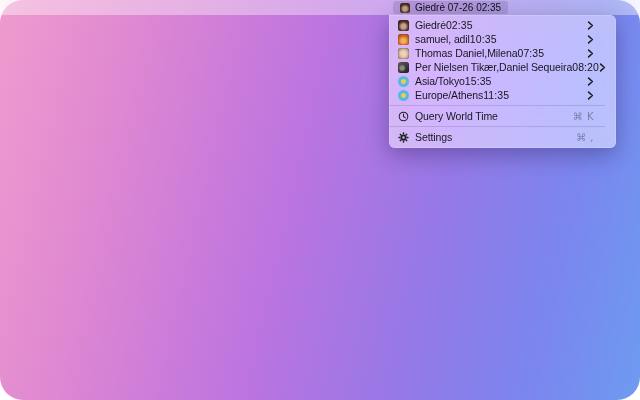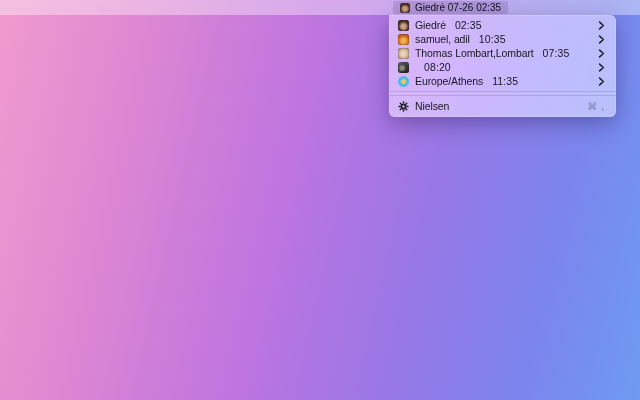--- a/index.html
+++ b/index.html
@@ -6,52 +6,53 @@
   html, body { width: 640px; height: 400px; overflow: hidden; }
   body {
     font-family: "Liberation Sans", "DejaVu Sans", sans-serif;
     position: relative;
   }
   .desktop {
     position: absolute; inset: 0;
     background: linear-gradient(103deg,
       #f09bce 0%, #de87d2 20%, #bd74e0 45%,
       #9678e6 66%, #7b85ee 84%, #6e9bf1 100%);
+    border-radius: 23px;
   }
   
   .menubar {
     position: absolute; top: 0; left: 0; right: 0; height: 15px;
     background: rgba(255,255,255,0.38);
     backdrop-filter: blur(18px);
   }
   .menubar-item {
     position: absolute; left: 393px; top: 1px; height: 13px;
     display: flex; align-items: center; gap: 5px;
     padding: 0 7px; border-radius: 3px;
     background: rgba(40,20,70,0.14);
     font-size: 10px; color: #14101c; white-space: nowrap;
     cursor: default;
   }
   
   .dropdown {
     position: absolute; left: 389px; top: 15px; width: 227px;
-    padding: 3px 0 4px 0;
+    padding: 3px 11px 4px 0;
     border-radius: 0 0 6px 6px; border-top-right-radius: 6px;
     background: rgba(250,247,255,0.52);
     backdrop-filter: blur(28px) saturate(1.7);
     box-shadow: 0 7px 22px rgba(25,10,60,0.32), 0 0 0 0.5px rgba(255,255,255,0.35) inset;
     font-size: 10.5px; color: #17171c;
   }
   .row {
     height: 14px; display: flex; align-items: center;
     padding: 0 11px 0 9px; white-space: nowrap; cursor: default;
   }
   .row .ic { flex: 0 0 auto; width: 11px; height: 11px; margin-right: 6px; }
   .row .label { letter-spacing: -0.1px; }
-  .row .time { margin-left: 9px; letter-spacing: 0.1px; }
+  .row .time { letter-spacing: 0.1px; }
   .row .chevron { margin-left: auto; display: flex; align-items: center; }
   .row .shortcut {
     margin-left: auto; color: rgba(30,30,48,0.42);
     font-family: "DejaVu Sans", sans-serif; font-size: 10px; letter-spacing: 0.5px;
   }
   .separator { height: 1px; background: rgba(20,10,40,0.13); margin: 3px 0; }
   
   .avatar { border-radius: 2.5px; box-shadow: 0 0 0 0.5px rgba(0,0,0,0.18) inset; }
   .av-mb { width: 10px; height: 10px; border-radius: 2.5px;
     background: radial-gradient(circle at 50% 58%, #c9a083 0 26%, #4a332a 58%, #241b17 100%); }
@@ -98,70 +99,91 @@
       <span class="time">10:35</span>
       <span class="chevron">
         <svg class="svg-ic" width="7" height="9" viewBox="0 0 7 9">
             <path d="M1.6 1.1 L5.4 4.5 L1.6 7.9" stroke="#1d1d22" stroke-width="1.5" fill="none" stroke-linecap="round" stroke-linejoin="round"></path>
           </svg>
       </span>
     </div>
 
     <div class="row">
       <span class="ic avatar av3"></span>
-      <span class="label">Thomas Lombart,Lombart</span>
+      <span class="label">Thomas Daniel,Milena</span>
       <span class="time">07:35</span>
       <span class="chevron">
         <svg class="svg-ic" width="7" height="9" viewBox="0 0 7 9">
             <path d="M1.6 1.1 L5.4 4.5 L1.6 7.9" stroke="#1d1d22" stroke-width="1.5" fill="none" stroke-linecap="round" stroke-linejoin="round"></path>
           </svg>
       </span>
     </div>
 
     <div class="row">
       <span class="ic avatar av4"></span>
+      <span class="label">Per Nielsen Tikær,Daniel Sequeira</span>
       <span class="time">08:20</span>
       <span class="chevron">
         <svg class="svg-ic" width="7" height="9" viewBox="0 0 7 9">
             <path d="M1.6 1.1 L5.4 4.5 L1.6 7.9" stroke="#1d1d22" stroke-width="1.5" fill="none" stroke-linecap="round" stroke-linejoin="round"></path>
           </svg>
       </span>
     </div>
 
+    <div class="row">
+      <span class="ic globe"></span>
+      <span class="label">Asia/Tokyo</span>
+      <span class="time">15:35</span>
+      <span class="chevron">
+        <svg class="svg-ic" width="7" height="9" viewBox="0 0 7 9">
+            <path d="M1.6 1.1 L5.4 4.5 L1.6 7.9" stroke="#1d1d22" stroke-width="1.5" fill="none" stroke-linecap="round" stroke-linejoin="round"></path>
+          </svg>
+      </span>
+    </div>
 
     <div class="row">
       <span class="ic globe"></span>
       <span class="label">Europe/Athens</span>
       <span class="time">11:35</span>
       <span class="chevron">
         <svg class="svg-ic" width="7" height="9" viewBox="0 0 7 9">
             <path d="M1.6 1.1 L5.4 4.5 L1.6 7.9" stroke="#1d1d22" stroke-width="1.5" fill="none" stroke-linecap="round" stroke-linejoin="round"></path>
           </svg>
       </span>
     </div>
 
     <div class="separator"></div>
 
+    <div class="row">
+      <span class="ic">
+        <svg class="svg-ic" width="11" height="11" viewBox="0 0 12 12">
+          <circle cx="6" cy="6" r="4.7" fill="none" stroke="#1d1d22" stroke-width="1.1"></circle>
+          <path d="M6 3.4 V6.1 L7.9 7.3" fill="none" stroke="#1d1d22" stroke-width="1.1" stroke-linecap="round" stroke-linejoin="round"></path>
+        </svg>
+      </span>
+      <span class="label">Query World Time</span>
+      <span class="shortcut">⌘ K</span>
+    </div>
 
     <div class="separator"></div>
 
     <div class="row">
       <span class="ic">
         <svg class="svg-ic" width="11" height="11" viewBox="0 0 12 12">
           <g fill="#1d1d22">
             <rect x="5.2" y="0.4" width="1.6" height="2.2" rx="0.5"></rect>
             <rect x="5.2" y="0.4" width="1.6" height="2.2" rx="0.5" transform="rotate(45 6 6)"></rect>
             <rect x="5.2" y="0.4" width="1.6" height="2.2" rx="0.5" transform="rotate(90 6 6)"></rect>
             <rect x="5.2" y="0.4" width="1.6" height="2.2" rx="0.5" transform="rotate(135 6 6)"></rect>
             <rect x="5.2" y="0.4" width="1.6" height="2.2" rx="0.5" transform="rotate(180 6 6)"></rect>
             <rect x="5.2" y="0.4" width="1.6" height="2.2" rx="0.5" transform="rotate(225 6 6)"></rect>
             <rect x="5.2" y="0.4" width="1.6" height="2.2" rx="0.5" transform="rotate(270 6 6)"></rect>
             <rect x="5.2" y="0.4" width="1.6" height="2.2" rx="0.5" transform="rotate(315 6 6)"></rect>
             <path fill-rule="evenodd" d="M6 2.6 a3.4 3.4 0 1 0 0 6.8 a3.4 3.4 0 1 0 0 -6.8 Z M6 4.65 a1.35 1.35 0 1 1 0 2.7 a1.35 1.35 0 1 1 0 -2.7 Z"></path>
           </g>
         </svg>
       </span>
-      <span class="label">Nielsen</span>
+      <span class="label">Settings</span>
       <span class="shortcut">⌘ ,</span>
     </div>
 
   </div>
 </div>
 
 </body></html>

